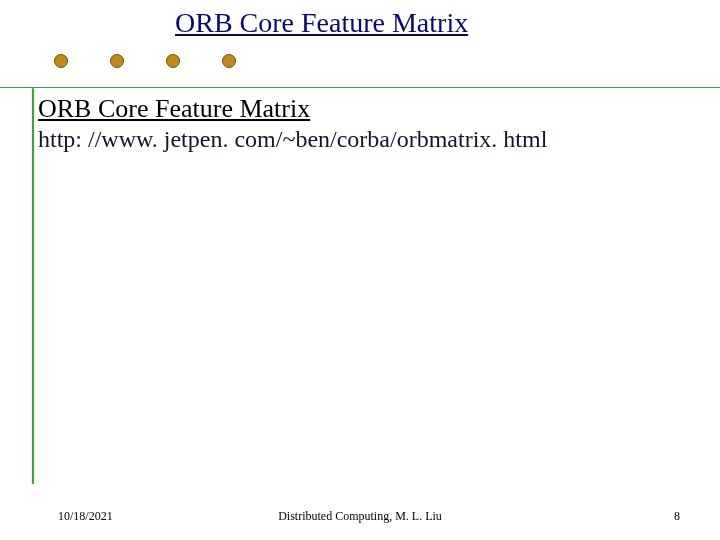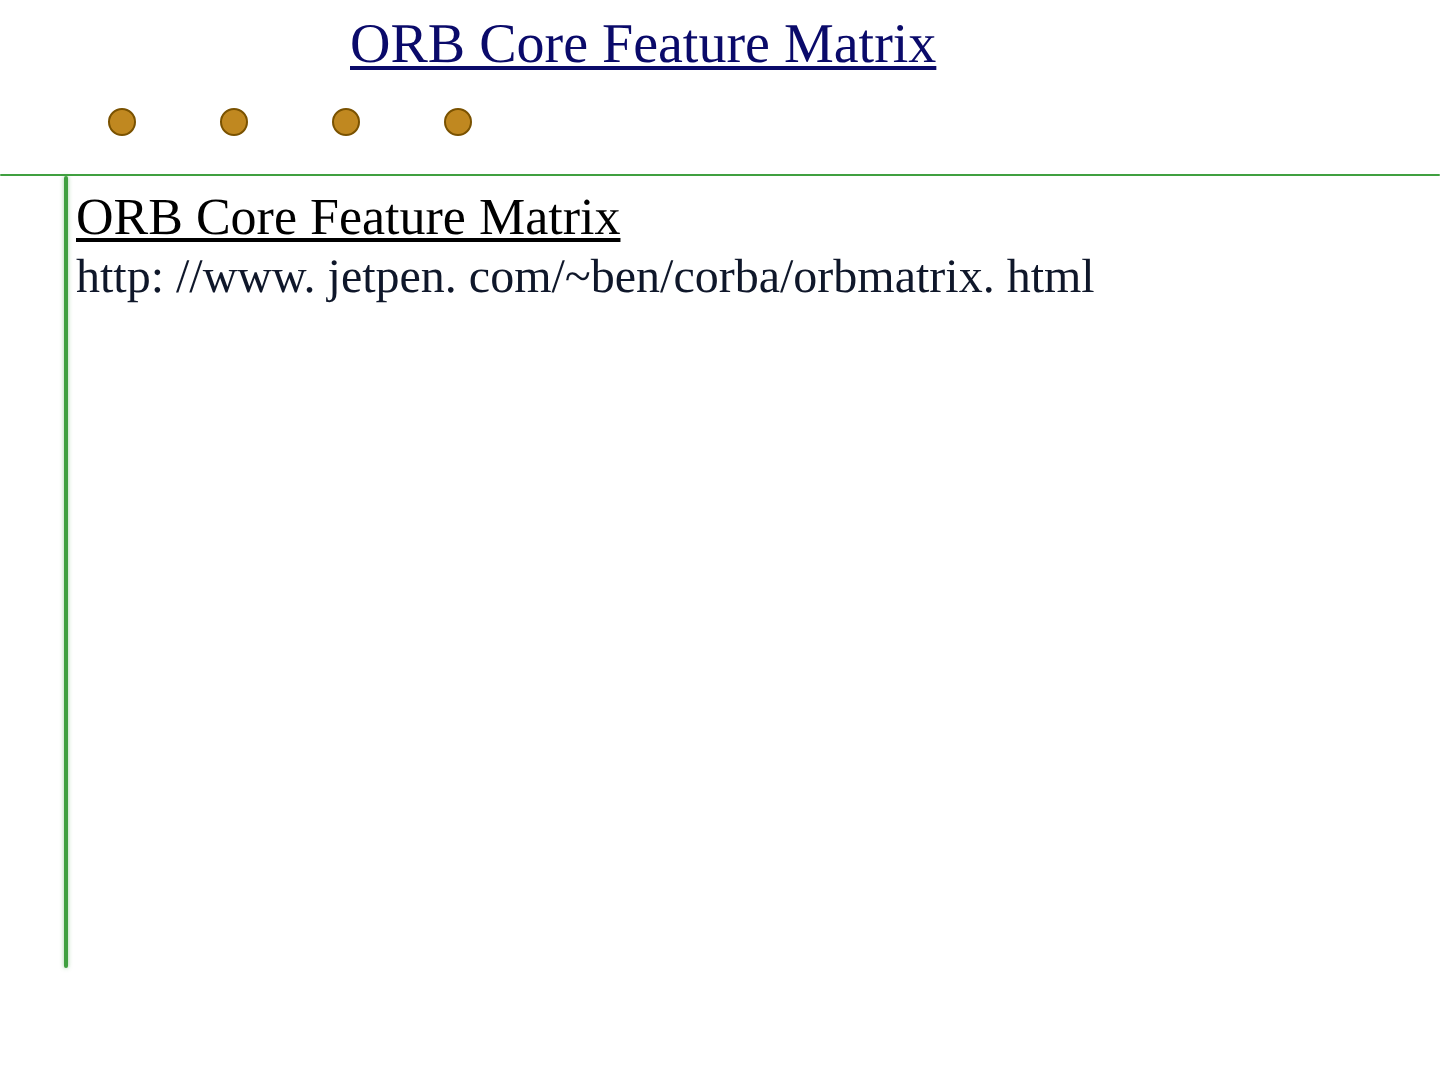--- a/index.html
+++ b/index.html
@@ -107,14 +107,19 @@
     <div class="bullet-dot"></div>
   </div>
 
   <div class="hline"></div>
   <div class="vline"></div>
 
   <div class="subtitle">ORB Core Feature Matrix</div>
 
   <div class="body-link">http: //www. jetpen. com/~ben/corba/orbmatrix. html</div>
 
+  <div class="footer">
+    <span>10/18/2021</span>
+    <span class="footer-center">Distributed Computing, M. L. Liu</span>
+    <span class="footer-right">8</span>
+  </div>
 
 </div>
 
 </body></html>

